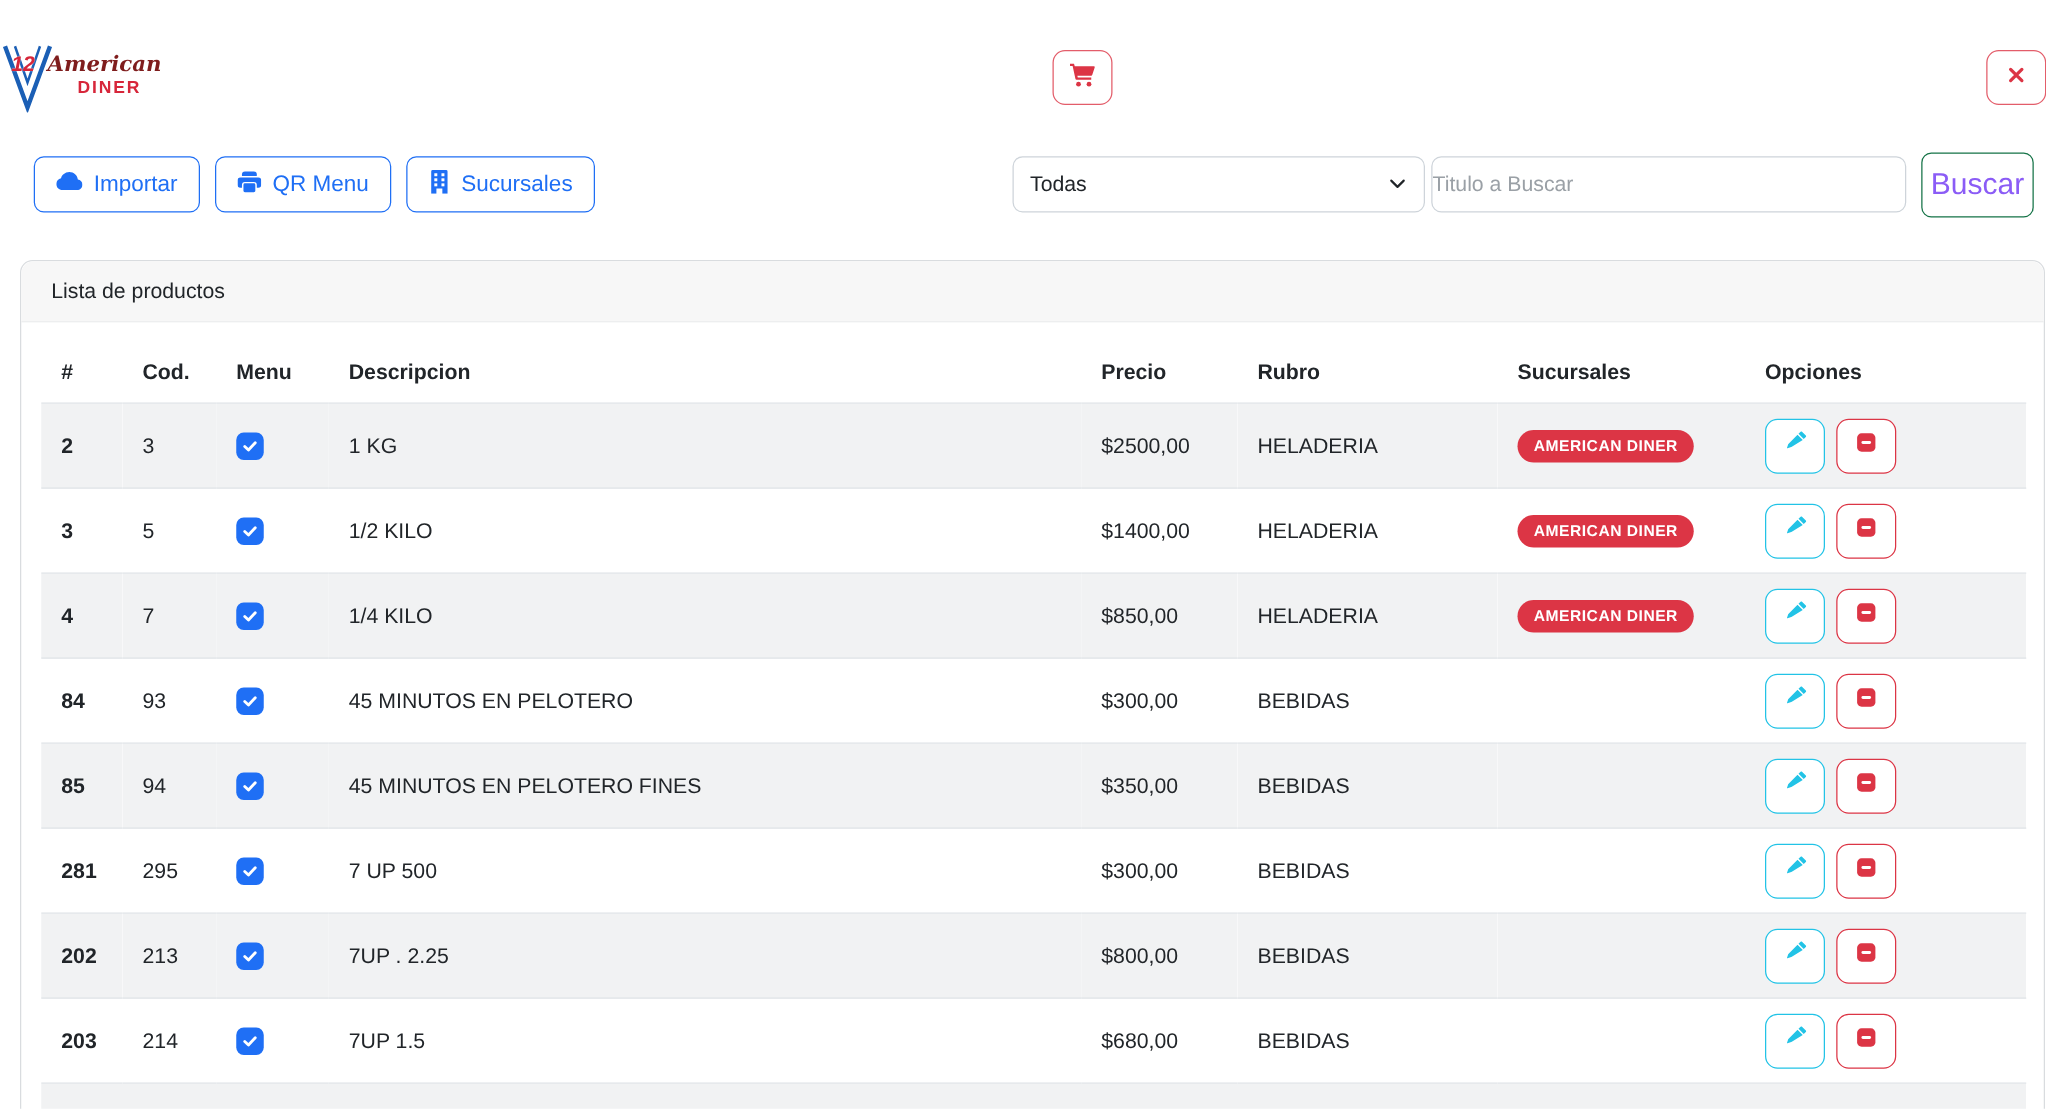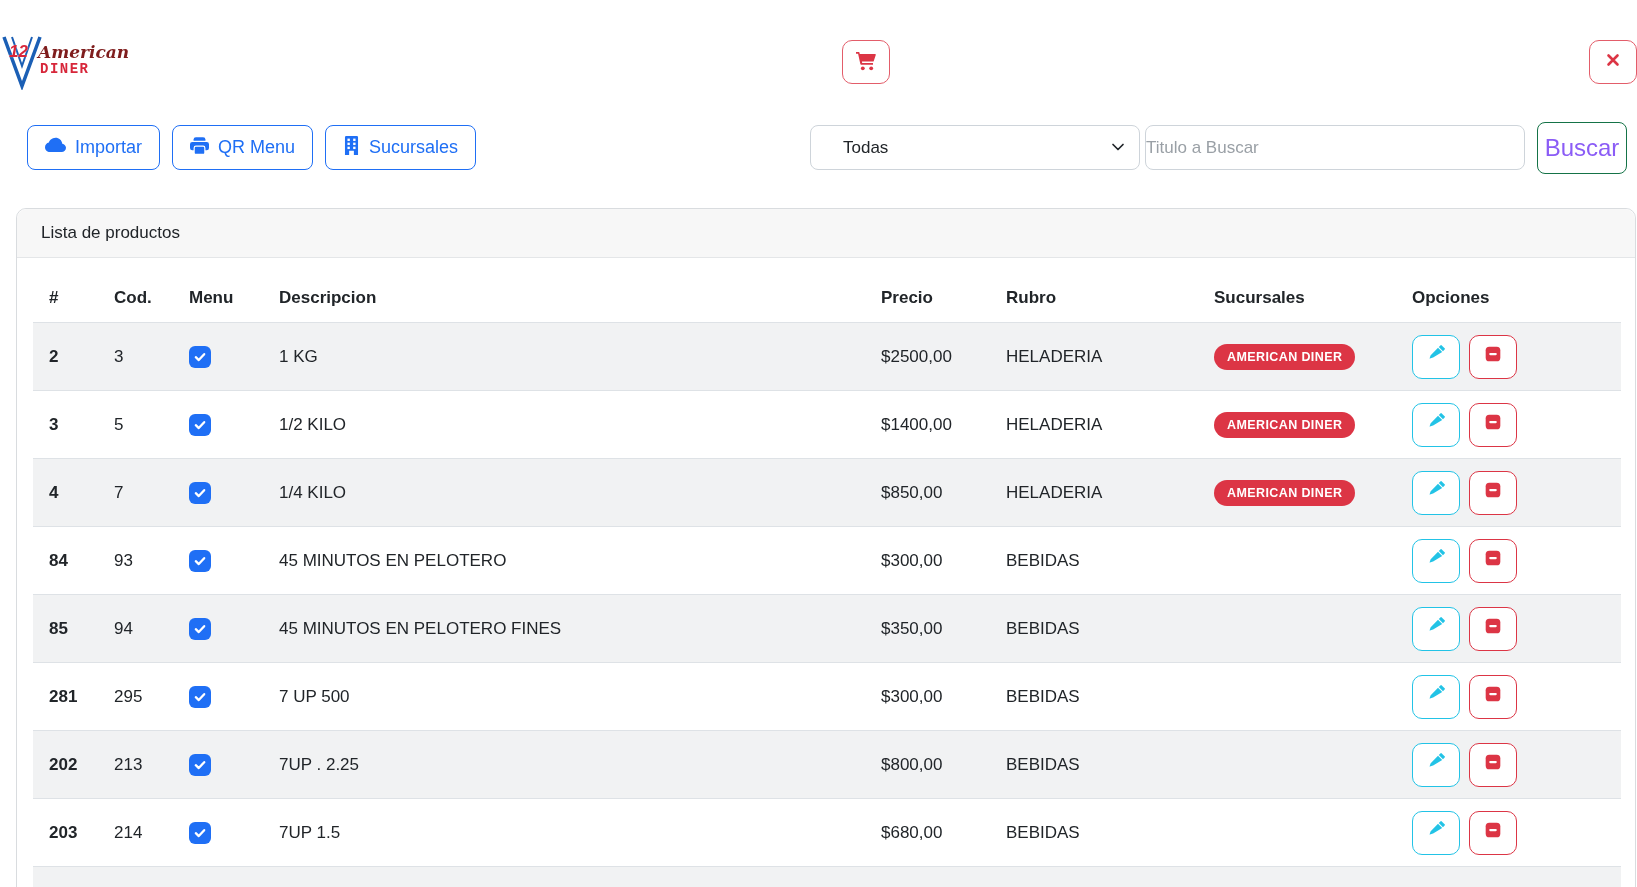--- a/index.html
+++ b/index.html
@@ -24,21 +24,21 @@
     color: #d7263a; font-weight: bold; font-style: italic; font-size: 17px;
     text-shadow: 0 0 1px #fff;
   }
   .logo-text { margin-left: -6px; margin-top: -4px; line-height: 1; }
   .logo-script {
     color: #7f1d1d; font-family: "DejaVu Serif", serif;
     font-style: italic; font-weight: bold; font-size: 17px; display: block;
   }
   .logo-diner {
     color: #d7263a; font-weight: bold; font-size: 14px; letter-spacing: 1.5px;
-    display: block; margin-top: 1px; margin-left: 2px; font-family: Liberation Mono, monospace;
+    display: block; margin-top: 1px; margin-left: 24px;
   }
   .hdr-btn {
     width: 48px; height: 44px; background: #fff;
     border: 1.5px solid #e35d6a; border-radius: 10px;
     display: flex; align-items: center; justify-content: center;
     cursor: pointer; color: #dc3545;
   }
 
   
   .toolbar {
@@ -52,21 +52,21 @@
     background: #fff; border: 1.5px solid #1f6ff5; border-radius: 8px;
     color: #1f6ff5; font-size: 18px; cursor: pointer;
     font-family: inherit;
     justify-content: flex-end;
   }
   .right-group { margin-left: auto; display: flex; align-items: center; }
   .select-wrap { position: relative; width: 330px; height: 45px; margin-right: 5px; }
   .select-wrap select {
     width: 100%; height: 100%; appearance: none; -webkit-appearance: none;
     border: 1px solid #ced4da; border-radius: 8px; background: #fff;
-    font-size: 17px; color: #212529; padding: 0 40px 0 32px;
+    font-size: 17px; color: #212529; padding: 0 40px 0 13px;
     font-family: inherit;
   }
   .select-wrap .chev { position: absolute; right: 14px; top: 14px; pointer-events: none; }
   .search-input {
     width: 380px; height: 45px; border: 1px solid #ced4da; border-radius: 8px;
     font-size: 17px; padding: 0 0; color: #212529; margin-right: 12px;
     font-family: inherit;
   }
   .search-input::placeholder { color: #9aa0a6; }
   .buscar-btn {

